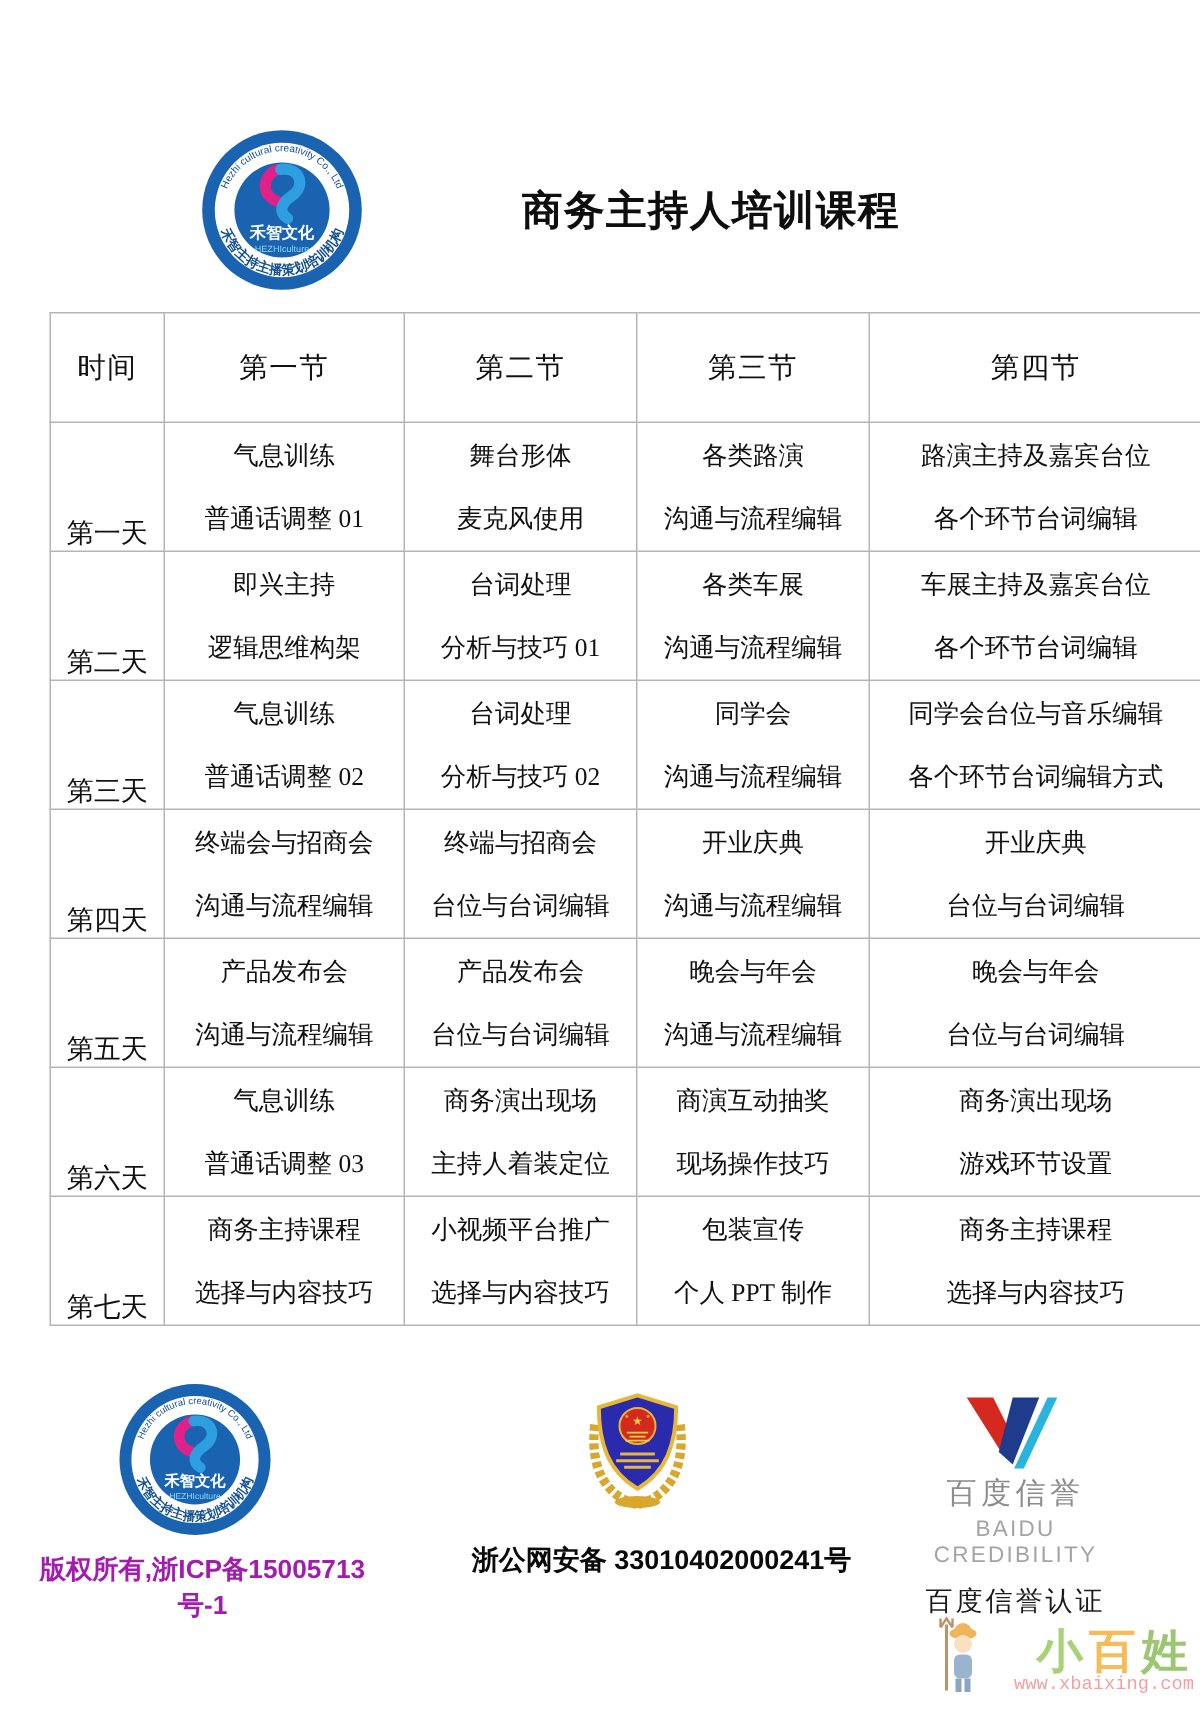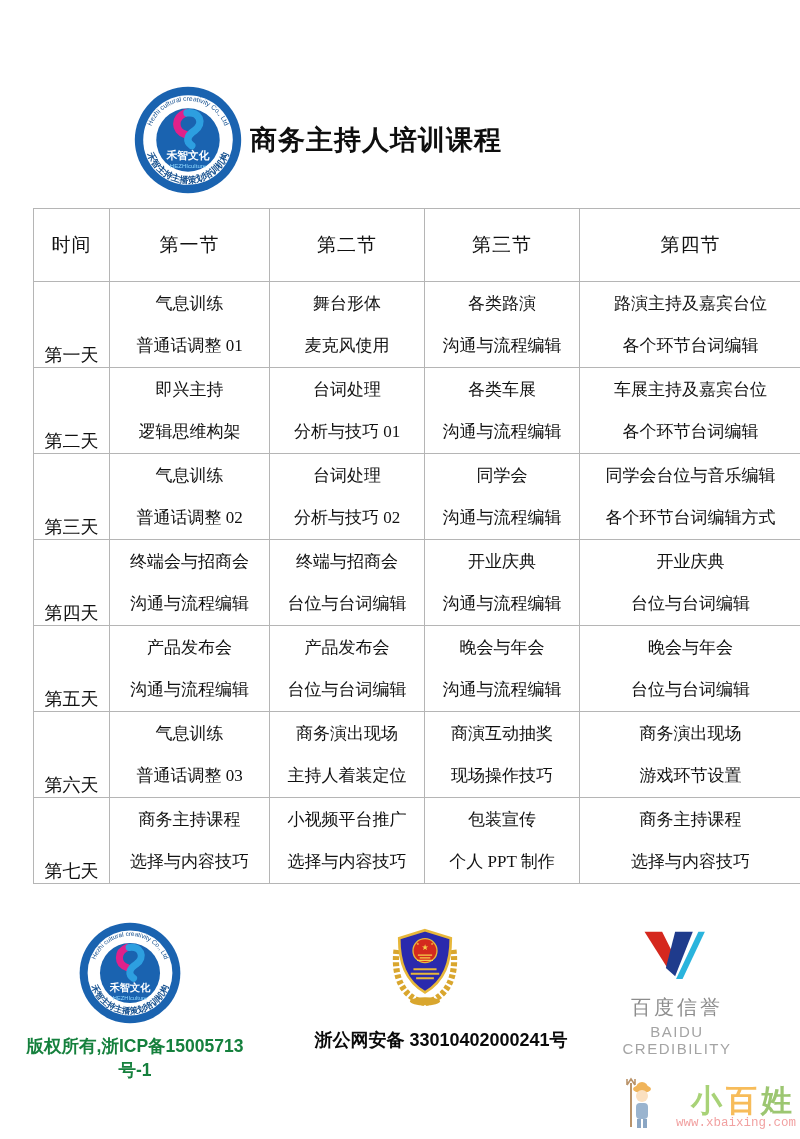--- a/index.html
+++ b/index.html
@@ -5,21 +5,21 @@
   * { margin:0; padding:0; box-sizing:border-box; }
   html,body { background:#ffffff; }
   .page {
     position:relative; width:800px; height:1139px; background:#ffffff;
     font-family:"Liberation Serif","DejaVu Serif",serif; color:#151515; overflow:hidden;
   }
   
   .logo-wrap-top { position:absolute; left:132px; top:84px; width:112px; height:112px; }
   .logo-wrap-bottom { position:absolute; left:77px; top:920px; width:106px; height:106px; }
   .page-title {
-    position:absolute; left:250px; top:122px; width:350px; text-align:left;
+    position:absolute; left:250px; top:122px; width:350px; text-align:right;
     font-size:27px; font-weight:bold; color:#0e0e0e; letter-spacing:1px;
   }
   
   table.schedule {
     position:absolute; left:17px; top:208px; width:768px;
     border-collapse:collapse; table-layout:fixed;margin-left:16px;
   }
   table.schedule th, table.schedule td { border:1px solid #b5b5b5; }
   table.schedule th {
     height:73px; font-weight:normal; font-size:19px; text-align:center;
@@ -31,33 +31,33 @@
   }
   td.course-cell { height:85px; padding:0; vertical-align:top; }
   td.course-cell .line {
     height:42.5px; display:flex; align-items:center; justify-content:center;
     font-size:17px; color:#111; white-space:nowrap;
   }
   
   .copyright {
     position:absolute; left:15px; top:1034px; width:240px; text-align:center;
     font-family:"Liberation Sans","DejaVu Sans",sans-serif;
-    font-size:17.5px; font-weight:bold; color:#15803d;
+    font-size:17.5px; font-weight:bold; color:#a21caf;
   }
   .police-badge { position:absolute; left:385px; top:921px; width:80px; height:86px; }
   .police-record {
     position:absolute; left:286px; top:1028px; width:310px; text-align:center;
     font-family:"Liberation Sans","DejaVu Sans",sans-serif;
     font-size:18px; font-weight:bold; color:#0a0a0a;
   }
   .baidu-block { position:absolute; left:600px; top:928px; width:154px; text-align:center; }
   .baidu-v { width:72px; height:52px; display:block; margin:0 auto; }
   .baidu-name {
     font-family:"Liberation Sans","DejaVu Sans",sans-serif;
-    font-size:20px; color:#8c8c8c; letter-spacing:3px; margin-top:14px;
+    font-size:20px; color:#8c8c8c; letter-spacing:3px; margin-top:2px;
   }
   .baidu-sub {
     font-family:"Liberation Sans","DejaVu Sans",sans-serif;
     font-size:15px; color:#a4a4a4; letter-spacing:1.5px; margin-top:2px;
   }
   .baidu-cert {
     font-family:"Liberation Sans","DejaVu Sans",sans-serif;
     font-size:18px; color:#1a1a1a; letter-spacing:2px; margin-top:10px;
   }
   
@@ -294,20 +294,21 @@
   <div class="police-record">浙公网安备 33010402000241号</div>
 
   <div class="baidu-block">
     <svg class="baidu-v" viewBox="0 0 76 56">
       <polygon points="3,4 22,4 36,32 27,42" fill="#d5281e"></polygon>
       <polygon points="36,4 55,4 36,52 26,43" fill="#1f3b8c"></polygon>
       <polygon points="61,4 68,4 44,55 37,55" fill="#2ab4dd"></polygon>
     </svg>
     <div class="baidu-name">百度信誉</div>
     <div class="baidu-sub">BAIDU CREDIBILITY</div>
+    <div class="baidu-cert">百度信誉认证</div>
   </div>
 
   <div class="watermark">
     <svg class="wm-figure" viewBox="0 0 28 54">
       <line x1="6" y1="6" x2="6" y2="50" stroke="#b9936a" stroke-width="2"></line>
       <path d="M2,8 L6,2 L10,8 M2,8 V2 M10,8 V2" stroke="#b9936a" stroke-width="1.6" fill="none"></path>
       <ellipse cx="17" cy="12" rx="9" ry="4" fill="#f0b45a"></ellipse>
       <path d="M11,11 A6,6 0 0 1 23,11 Z" fill="#f0b45a"></path>
       <circle cx="17" cy="19" r="6" fill="#fbe0c0"></circle>
       <rect x="11" y="26" width="12" height="16" rx="4" fill="#9ab4cf"></rect>

